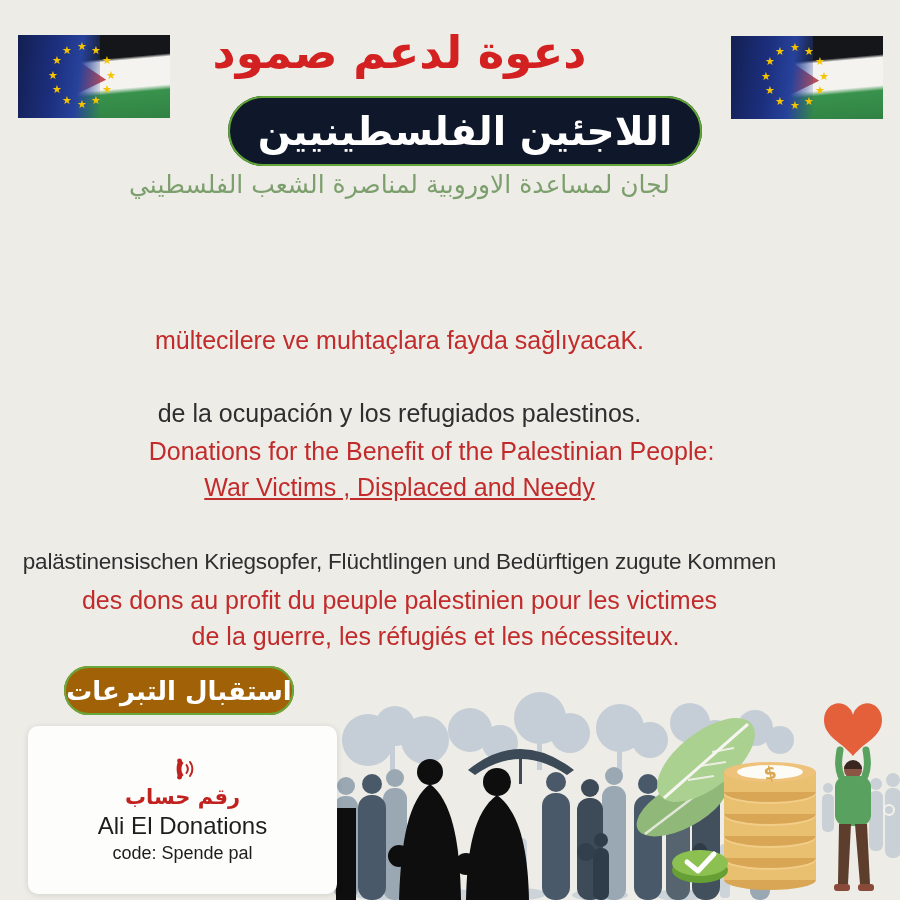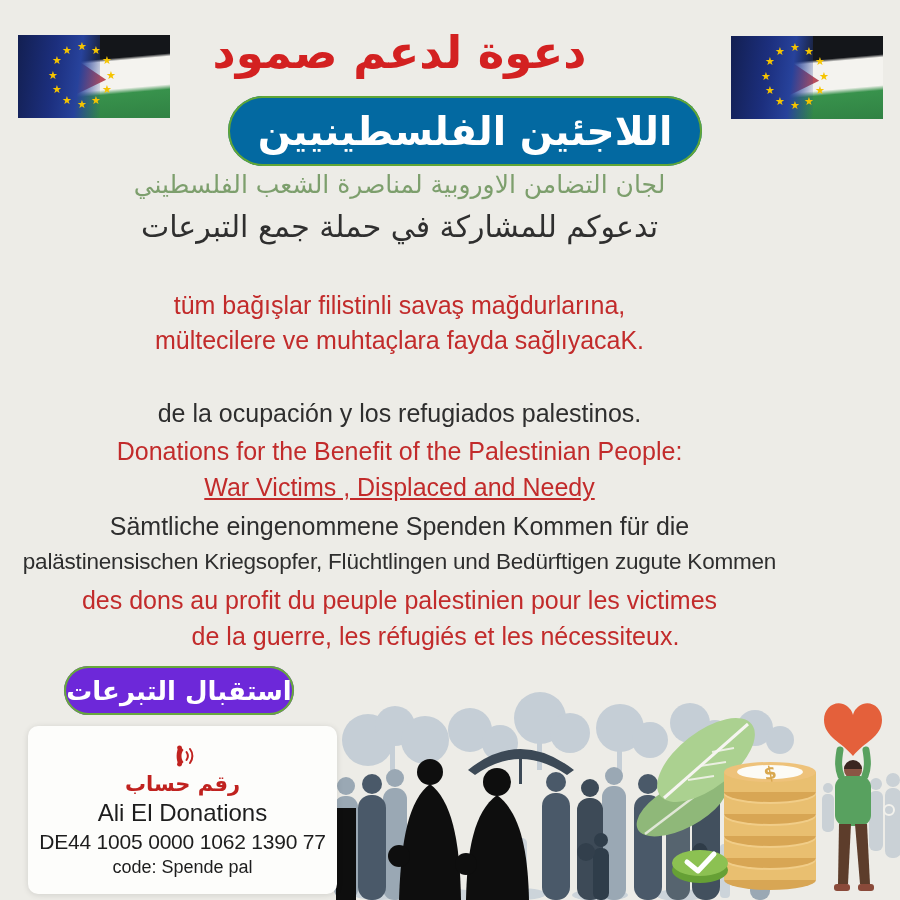--- a/index.html
+++ b/index.html
@@ -4,21 +4,21 @@
 <style>
   html,body{margin:0;padding:0;}
   body{background:#d8d7d2;}
   .poster{position:relative;width:900px;height:900px;background:#edece7;overflow:hidden;
           font-family:"Liberation Sans",sans-serif;}
   .ar{font-family:"DejaVu Sans",sans-serif;}
   .line{position:absolute;left:0;width:799px;text-align:center;white-space:nowrap;}
 
   
   .title{top:26px;font-size:45px;font-weight:bold;color:#d32121;}
-  .hero-badge{position:absolute;left:228px;top:96px;width:474px;height:70px;background:#0369a1;
+  .hero-badge{position:absolute;left:228px;top:96px;width:474px;height:70px;background:#0f172a;
               border-radius:35px;display:flex;align-items:center;justify-content:center;
               color:#ffffff;font-size:39px;font-weight:bold;box-shadow:inset 0 0 0 2px #61a636;}
 
   
   .flag{position:absolute;width:152px;height:83px;overflow:hidden;background:#101318;}
   .flag-left{left:18px;top:35px;}
   .flag-right{left:731px;top:36px;}
   .f-stripes{position:absolute;left:14%;top:-12%;width:100%;height:124%;transform:rotate(-5deg);
              background:linear-gradient(180deg,#14161a 0%,#14161a 32%,#f4f3ef 35%,#f4f3ef 62%,#38924c 67%,#2f7f42 100%);}
   .f-red{position:absolute;inset:0;clip-path:polygon(0% 2%,16% 2%,58% 54%,6% 100%,0% 100%);
@@ -30,26 +30,26 @@
   
   .committee{top:170px;font-size:25px;color:#7d9f6d;}
   .invite{top:209px;font-size:30px;color:#2f2f2f;}
   .benefit{top:249px;font-size:30px;color:#2f2f2f;}
 
   
   .ml{font-size:25px;color:#2e2e2e;}
   .red{color:#c22b2b;}
   .tr1{top:291px;} .tr2{top:326px;}
   .es1{top:363px;} .es2{top:399px;}
-  .en1{top:437px;} .en2{top:473px;text-decoration:underline;}
+  .en1{top:437px;padding-left:32px;} .en2{top:473px;text-decoration:underline;}
   .de1{top:512px;} .de2{top:549px;font-size:22.5px;letter-spacing:-.2px;}
   .fr1{top:586px;} .fr2{top:622px;padding-left:36px;}
 
   
-  .pill{position:absolute;left:64px;top:666px;width:230px;height:49px;background:#6d28d9;
+  .pill{position:absolute;left:64px;top:666px;width:230px;height:49px;background:#a16207;
         border-radius:25px;display:flex;align-items:center;justify-content:center;
         color:#fff;font-size:26px;font-weight:bold;box-shadow:inset 0 0 0 2px #68a93c;}
 
   
   .card{position:absolute;left:28px;top:726px;width:309px;height:168px;background:#fdfdfb;
         border-radius:10px;box-shadow:0 1px 6px rgba(0,0,0,.12);z-index:5;
         display:flex;flex-direction:column;align-items:center;justify-content:center;gap:3px;}
   .phone-row{display:flex;align-items:center;justify-content:center;gap:10px;
              font-size:23px;color:#222;}
   .acct{font-size:21px;color:#c0221f;font-weight:bold;}
@@ -97,29 +97,26 @@
     <span class="f-star" style="left:44px;top:60px">★</span>
     <span class="f-star" style="left:34px;top:49px">★</span>
     <span class="f-star" style="left:30px;top:35px">★</span>
     <span class="f-star" style="left:34px;top:20px">★</span>
     <span class="f-star" style="left:44px;top:10px">★</span>
   </div>
 
   <div class="line title ar" dir="rtl">دعوة لدعم صمود</div>
   <div class="hero-badge ar" dir="rtl">اللاجئين الفلسطينيين</div>
 
-  <div class="line committee ar" dir="rtl">لجان التضامن الاوروبية لمناصرة الشعب الفلسطيني</div>
-  <div class="line invite ar" dir="rtl">تدعوكم للمشاركة في حملة جمع التبرعات</div>
-
-  <div class="line ml red tr1">tüm bağışlar filistinli savaş mağdurlarına,</div>
+  <div class="line committee ar" dir="rtl">لجان لمساعدة الاوروبية لمناصرة الشعب الفلسطيني</div>
+
   <div class="line ml red tr2">mültecilere ve muhtaçlara fayda sağlıyacaK.</div>
   <div class="line ml es2">de la ocupación y  los refugiados palestinos.</div>
   <div class="line ml red en1">Donations for the Benefit of the Palestinian People:</div>
   <div class="line ml red en2">War Victims ,  Displaced and  Needy</div>
-  <div class="line ml de1">Sämtliche eingenommene Spenden Kommen für die</div>
   <div class="line ml de2">palästinensischen Kriegsopfer,  Flüchtlingen und Bedürftigen zugute Kommen</div>
   <div class="line ml red fr1">des dons au profit du peuple palestinien pour les victimes</div>
   <div class="line ml red fr2">de la guerre, les réfugiés et les nécessiteux.</div>
 
   <div class="pill ar" dir="rtl">استقبال التبرعات</div>
 
   <svg class="illus" width="900" height="212" viewBox="0 0 900 212">
 
     <g fill="#c5ced6">
       <circle cx="368" cy="52" r="26"></circle>
@@ -287,17 +284,16 @@
       <svg width="26" height="26" viewBox="0 0 26 26">
         <circle cx="9.5" cy="4.8" r="2.4" fill="#c0221f"></circle>
         <circle cx="9.5" cy="21.2" r="2.4" fill="#c0221f"></circle>
         <path d="M10,3 C5.5,6.5 5.5,19.5 10,23 L13.5,19 C10.8,16 10.8,10 13.5,7 Z" fill="#c0221f"></path>
         <path d="M16.5,9 a7,7 0 0 1 0,8" stroke="#c0221f" stroke-width="2" fill="none" stroke-linecap="round"></path>
         <path d="M20,6 a11.5,11.5 0 0 1 0,14" stroke="#c0221f" stroke-width="2" fill="none" stroke-linecap="round"></path>
       </svg>
     </div>
     <div class="acct ar" dir="rtl">رقم حساب</div>
     <div class="name">Ali El Donations</div>
-    <div class="iban">DE44 1005 0000 1062 1390 77</div>
     <div class="code">code: Spende pal</div>
   </div>
 
 </div>
 
 </body></html>

